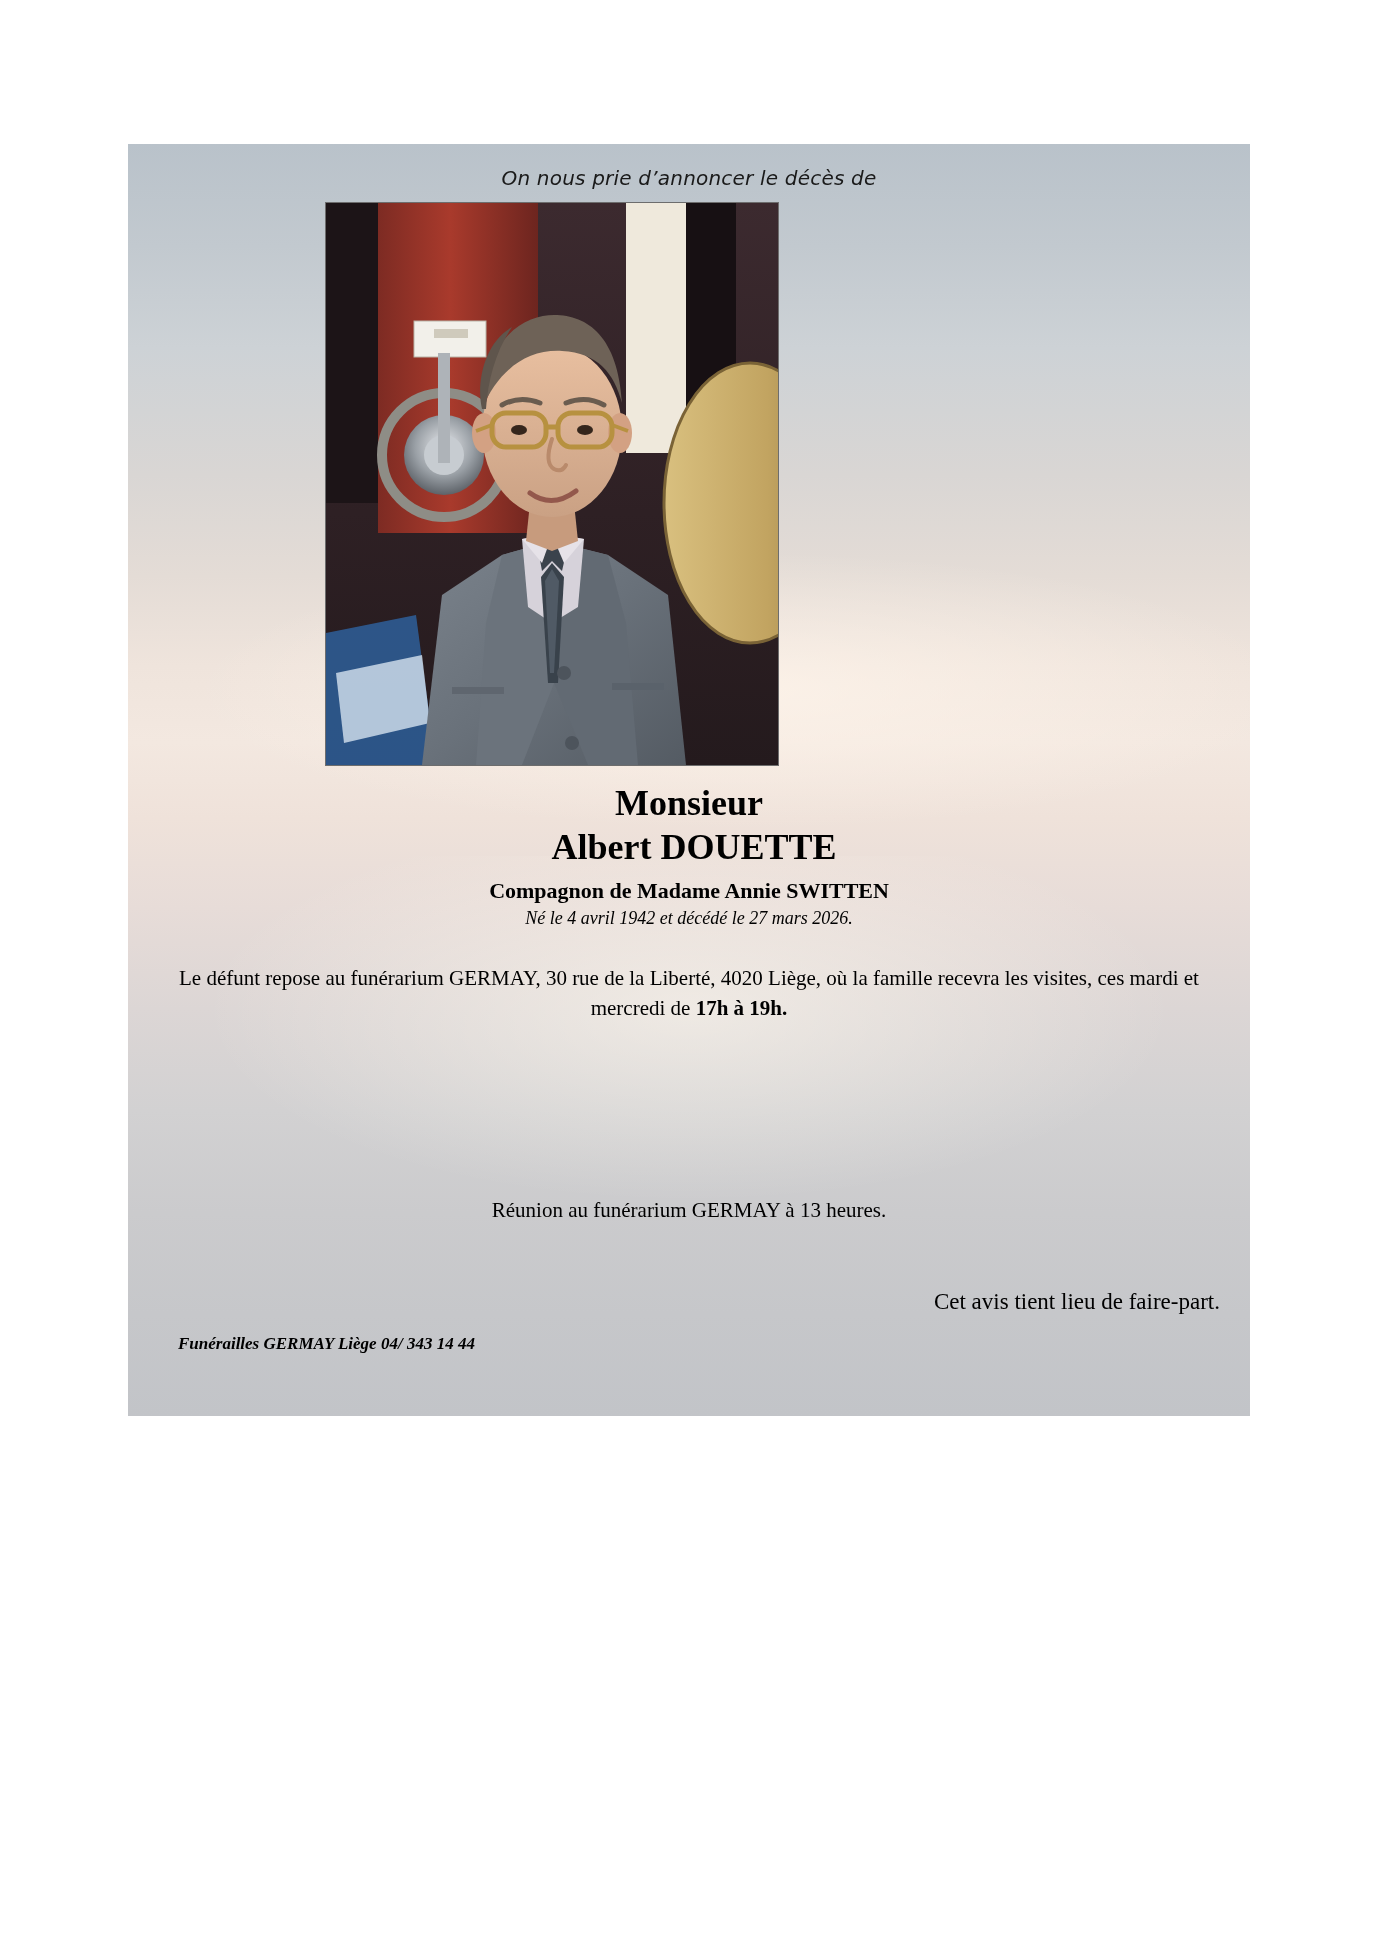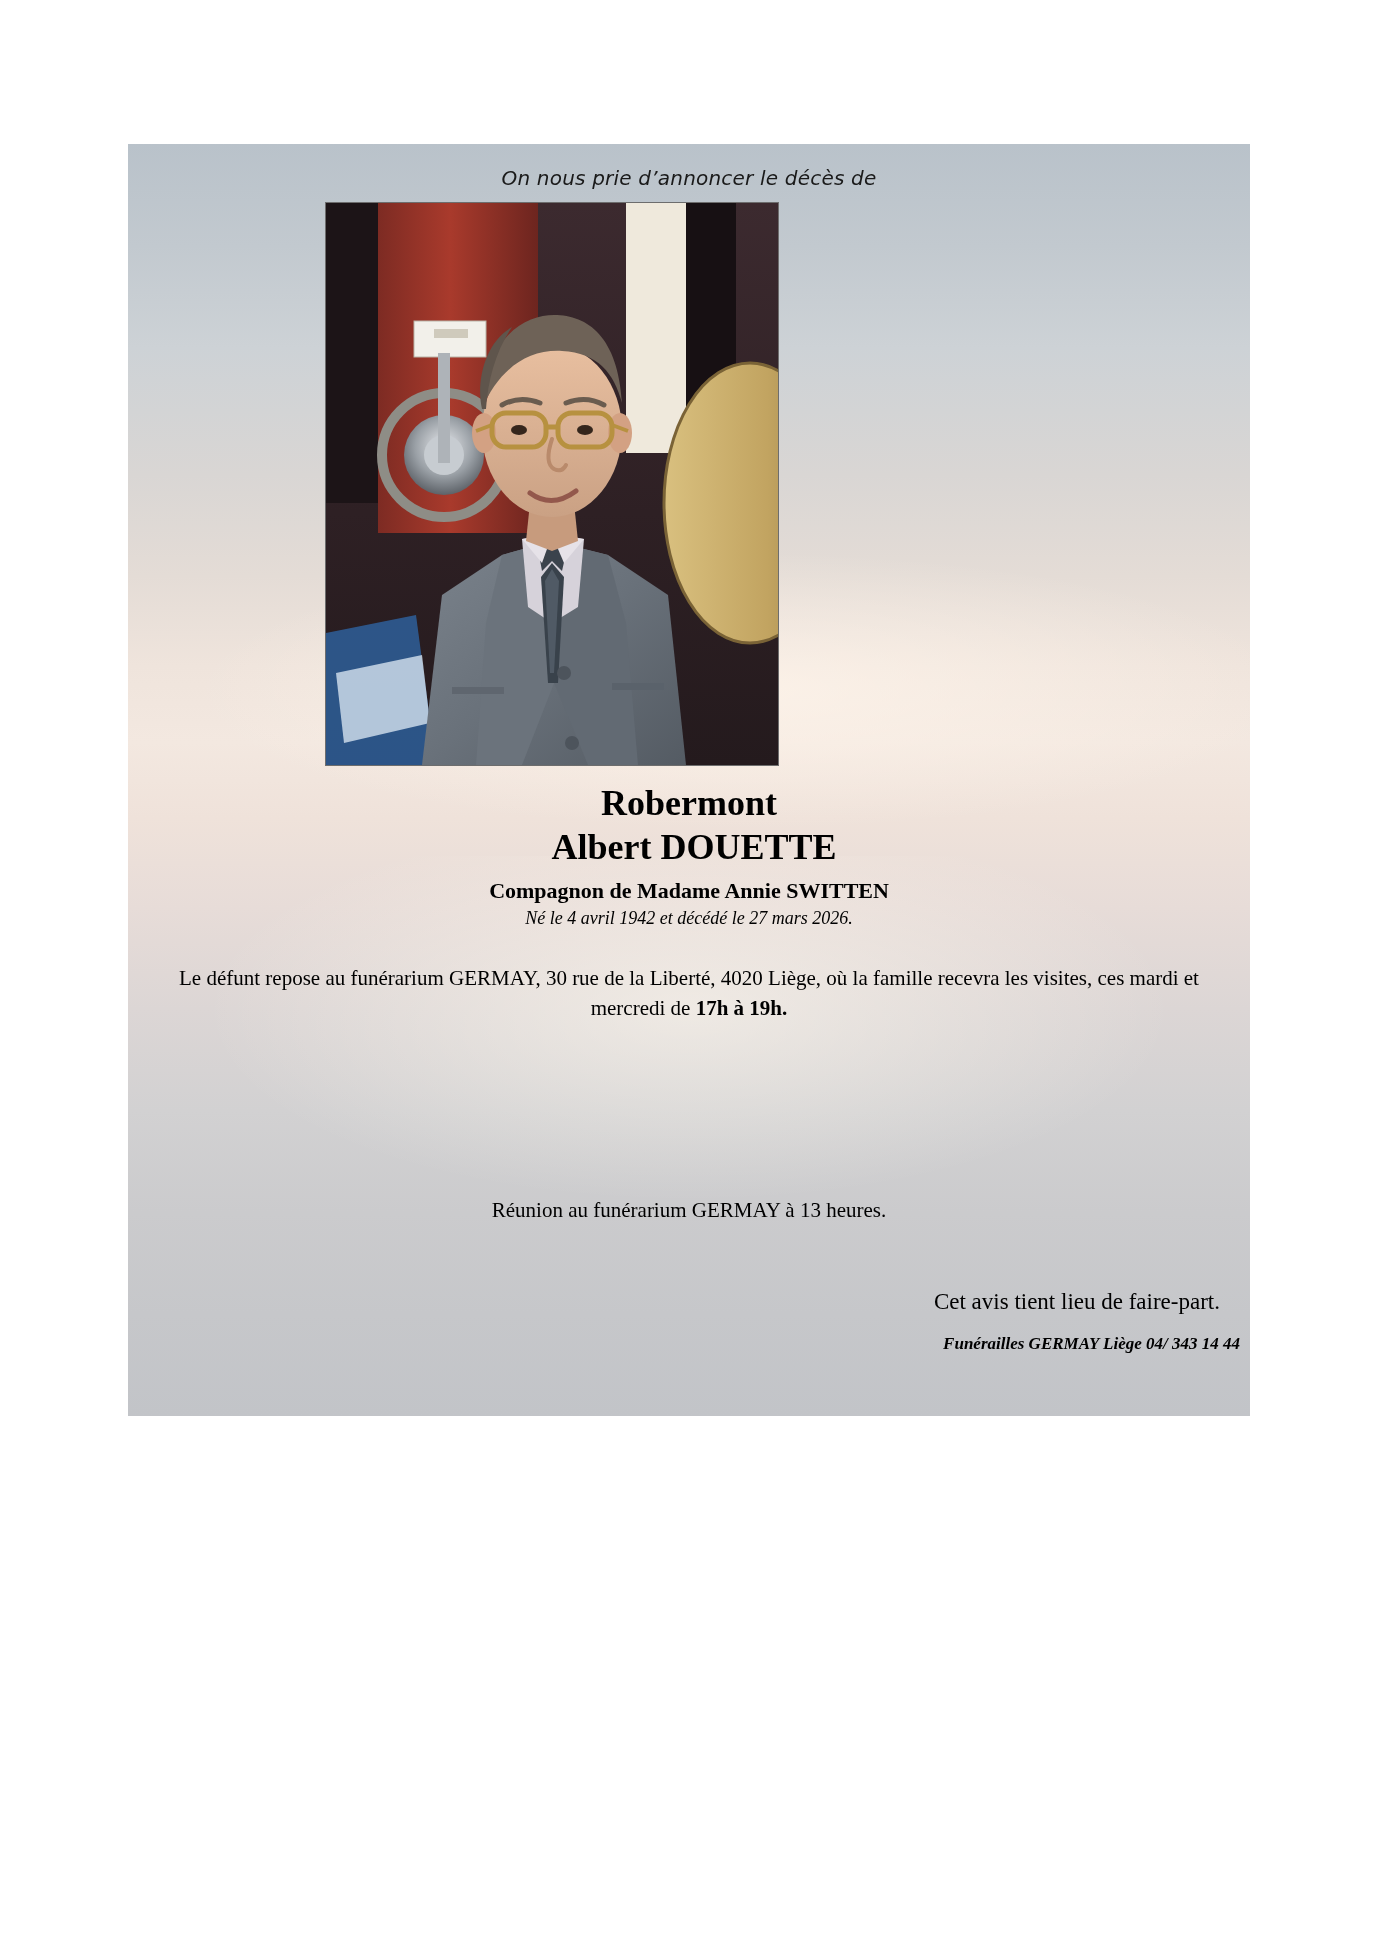--- a/index.html
+++ b/index.html
@@ -142,21 +142,21 @@
   .p-repose { top: 820px; }
   .p-recueillement { top: 936px; }
   .p-reunion { top: 1052px; }
   .p-avis { top: 1142px; font-size: 23px; text-align: right; }
 
   .footer {
     position: absolute;
     right: 10px;
     top: 1190px;
     width: 1062px;
-    text-align: right;
+    text-align: left;
     font-size: 17px;
     font-weight: bold;
     font-style: italic;
   }
 </style>
 </head>
 <body>
 
 <div class="page">
   <div class="card">
@@ -264,21 +264,21 @@
 
           <circle cx="238" cy="470" r="7" fill="#4d545c"></circle>
           <circle cx="246" cy="540" r="7" fill="#4d545c"></circle>
 
           <rect x="286" y="480" width="52" height="7" fill="#5a626b"></rect>
           <rect x="126" y="484" width="52" height="7" fill="#5f666f"></rect>
         </svg>
       </div>
 
       <div class="name-block">
-        <div class="title-mr">Robermont</div>
+        <div class="title-mr">Monsieur</div>
         <div class="full-name">Albert DOUETTE</div>
         <div class="partner">Compagnon de Madame Annie SWITTEN</div>
         <div class="dates">Né le 4 avril 1942 et décédé le 27 mars 2026.</div>
       </div>
 
       <div class="para p-repose">
         <span>Le défunt repose au funérarium GERMAY, 30 rue de la Liberté, 4020 Liège, où la famille recevra les visites, ces mardi et mercredi de </span><b>17h à 19h.</b>
       </div>
 
 

